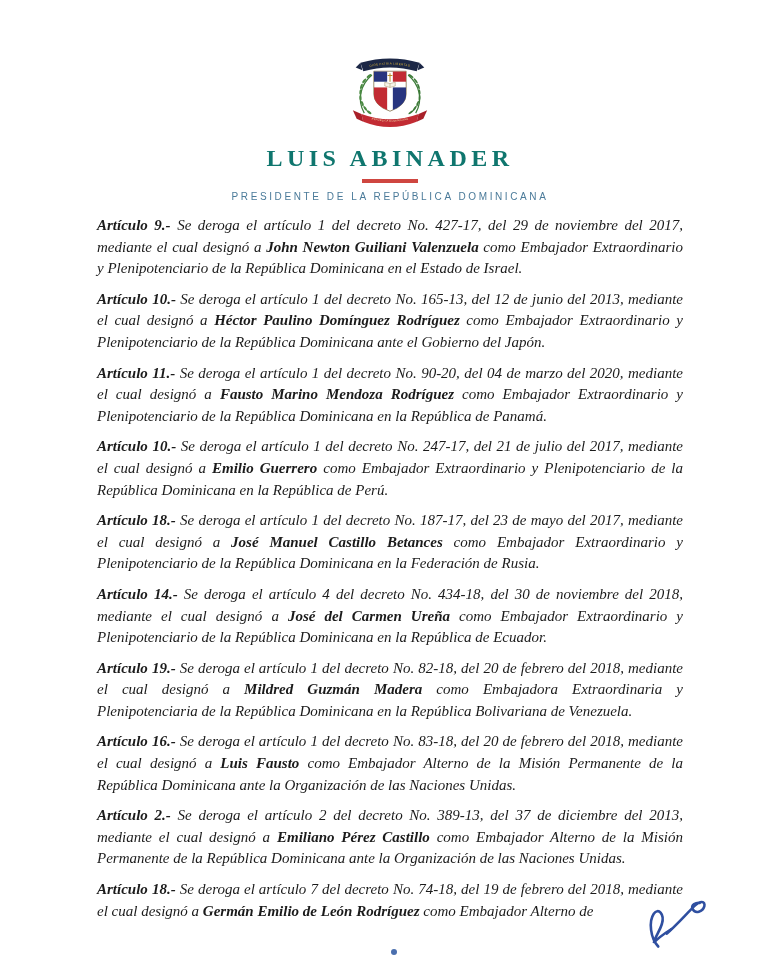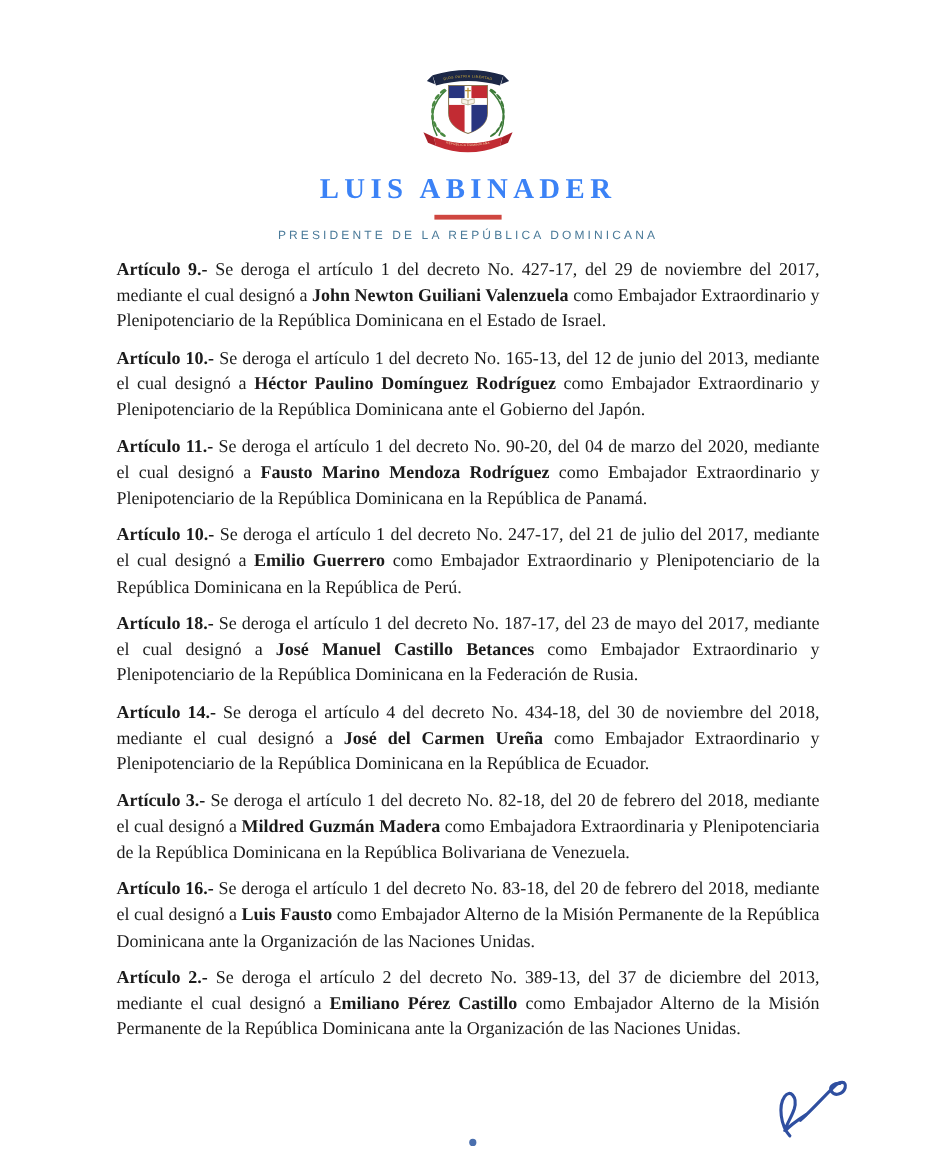--- a/index.html
+++ b/index.html
@@ -20,39 +20,39 @@
     display:block;
     margin:56px auto 0 auto;
     width:96px;height:80px;
   }
   .president-name{
     margin:9px 0 0 0;
     font-family:"Liberation Serif", serif;
     font-size:24px;
     font-weight:600;
     letter-spacing:4.5px;
-    color:#3b82f6;
+    color:#0f766e;
   }
   .red-rule{
     width:56px;height:4px;
     margin:7px auto 0 auto;
     background:#cf4640;
   }
   .president-title{
     margin:8px 0 0 0;
     font-family:"Liberation Sans", sans-serif;
     font-size:10px;
     font-weight:400;
     letter-spacing:2.6px;
     color:#4a7a99;
   }
   
   .doc-body{
     position:absolute;
-    left:97px;right:97px;top:215px;
+    left:97px;right:97px;top:215px;font-style:italic;
   }
   .article{
     margin:0 0 9px 0;
     font-size:15px;
     line-height:21.6px;
     text-align:justify;
   }
   .article b{font-weight:bold;}
   
   .signature{
@@ -150,26 +150,27 @@
     <p class="article"><b>Artículo 10.-</b> <span>Se deroga el artículo 1 del decreto No. 165-13, del 12 de junio del 2013, mediante el cual designó a</span> <b>Héctor Paulino Domínguez Rodríguez</b> <span>como Embajador Extraordinario y Plenipotenciario de la República Dominicana ante el Gobierno del Japón.</span></p>
 
     <p class="article"><b>Artículo 11.-</b> <span>Se deroga el artículo 1 del decreto No. 90-20, del 04 de marzo del 2020, mediante el cual designó a</span> <b>Fausto Marino Mendoza Rodríguez</b> <span>como Embajador Extraordinario y Plenipotenciario de la República Dominicana en la República de Panamá.</span></p>
 
     <p class="article"><b>Artículo 10.-</b> <span>Se deroga el artículo 1 del decreto No. 247-17, del 21 de julio del 2017, mediante el cual designó a</span> <b>Emilio Guerrero</b> <span>como Embajador Extraordinario y Plenipotenciario de la República Dominicana en la República de Perú.</span></p>
 
     <p class="article"><b>Artículo 18.-</b> <span>Se deroga el artículo 1 del decreto No. 187-17, del 23 de mayo del 2017, mediante el cual designó a</span> <b>José Manuel Castillo Betances</b> <span>como Embajador Extraordinario y Plenipotenciario de la República Dominicana en la Federación de Rusia.</span></p>
 
     <p class="article"><b>Artículo 14.-</b> <span>Se deroga el artículo 4 del decreto No. 434-18, del 30 de noviembre del 2018, mediante el cual designó a</span> <b>José del Carmen Ureña</b> <span>como Embajador Extraordinario y Plenipotenciario de la República Dominicana en la República de Ecuador.</span></p>
 
-    <p class="article"><b>Artículo 3.-</b> <span>Se deroga el artículo 1 del decreto No. 82-18, del 20 de febrero del 2018, mediante el cual designó a</span> <b>Mildred Guzmán Madera</b> <span>como Embajadora Extraordinaria y Plenipotenciaria de la República Dominicana en la República Bolivariana de Venezuela.</span></p>
+    <p class="article"><b>Artículo 19.-</b> <span>Se deroga el artículo 1 del decreto No. 82-18, del 20 de febrero del 2018, mediante el cual designó a</span> <b>Mildred Guzmán Madera</b> <span>como Embajadora Extraordinaria y Plenipotenciaria de la República Dominicana en la República Bolivariana de Venezuela.</span></p>
 
     <p class="article"><b>Artículo 16.-</b> <span>Se deroga el artículo 1 del decreto No. 83-18, del 20 de febrero del 2018, mediante el cual designó a</span> <b>Luis Fausto</b> <span>como Embajador Alterno de la Misión Permanente de la República Dominicana ante la Organización de las Naciones Unidas.</span></p>
 
     <p class="article"><b>Artículo 2.-</b> <span>Se deroga el artículo 2 del decreto No. 389-13, del 37 de diciembre del 2013, mediante el cual designó a</span> <b>Emiliano Pérez Castillo</b> <span>como Embajador Alterno de la Misión Permanente de la República Dominicana ante la Organización de las Naciones Unidas.</span></p>
 
+    <p class="article"><b>Artículo 18.-</b> <span>Se deroga el artículo 7 del decreto No. 74-18, del 19 de febrero del 2018, mediante el cual designó a</span> <b>Germán Emilio de León Rodríguez</b> <span>como Embajador Alterno de</span></p>
   </main>
 
   <svg class="signature" viewBox="0 0 78 54" xmlns="http://www.w3.org/2000/svg">
     <g fill="none" stroke="#2f4fa0" stroke-width="2.6" stroke-linecap="round" transform="rotate(-6 39 27)">
       <path d="M14,47 C7,38 7,21 13,14 C18,8 24,15 20,25 C17,32 12,37 10,43 C15,38 23,34 29,31"></path>
       <path d="M24,35 C34,28 46,17 55,10 C60,6 66,6 64,12 C62,17 54,19 52,13 C51,9 56,7 60,8"></path>
     </g>
   </svg>
 
   <div class="page-dot"></div>

